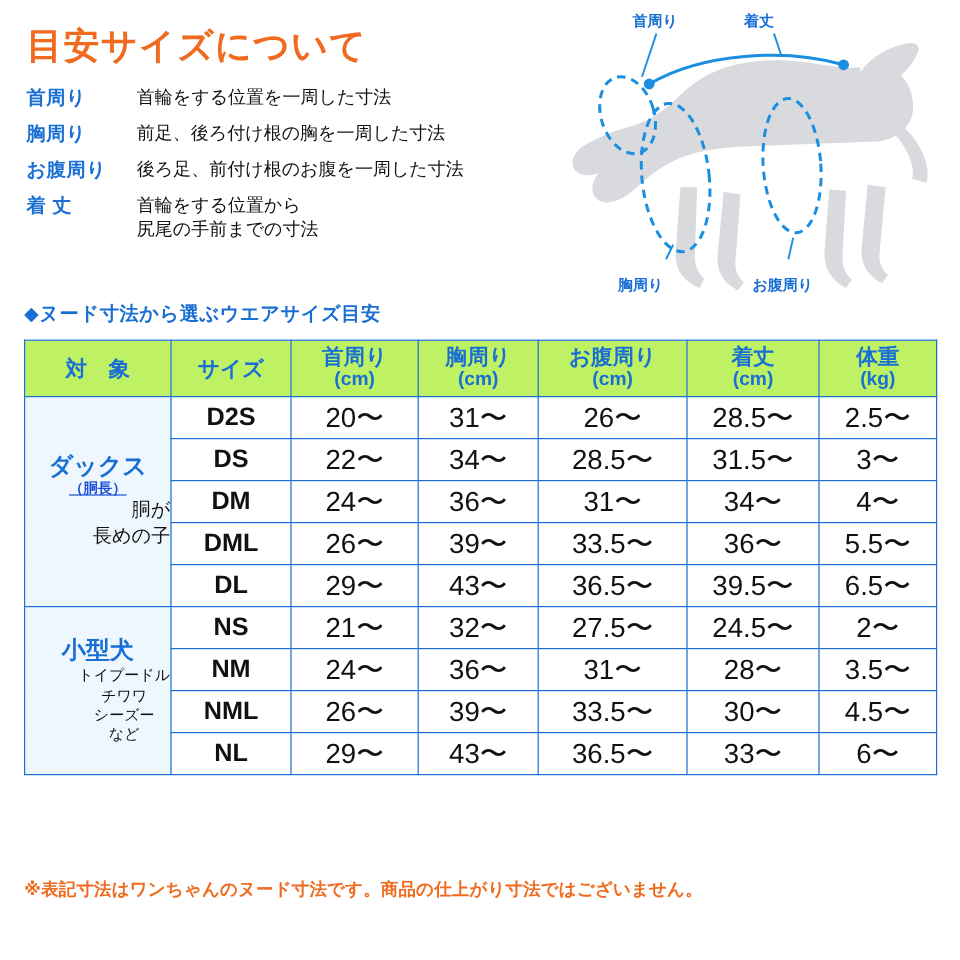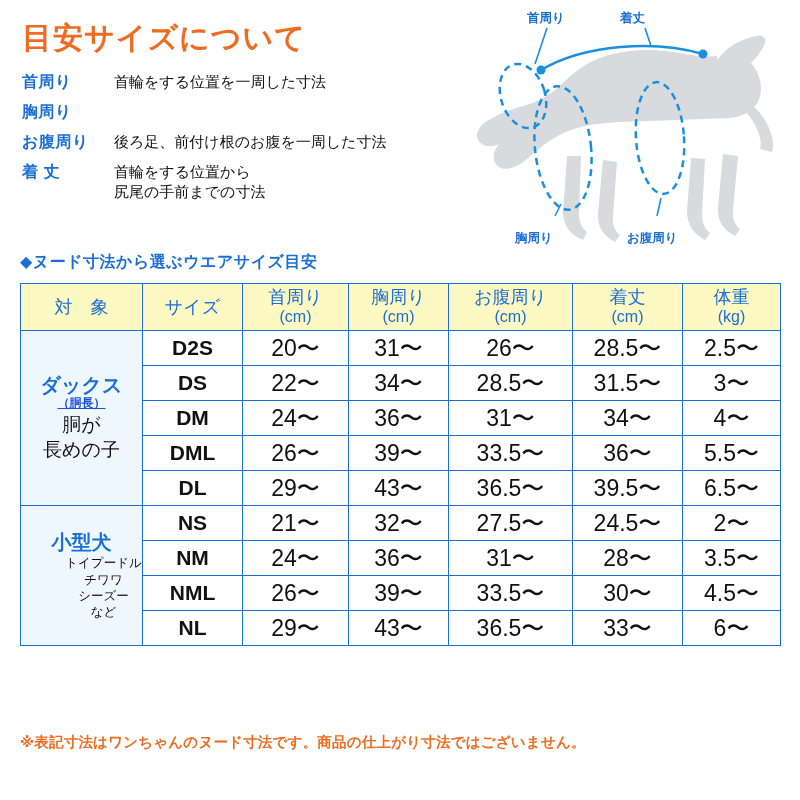--- a/index.html
+++ b/index.html
@@ -52,23 +52,23 @@
   table{border-collapse:collapse;width:760px;table-layout:fixed;}
   th,td{
     border:1px solid #1a6fd4;
     text-align:center;
     font-size:19px;
     padding:0;
     height:34px;
     color:#111;
   }
   thead th{
-    background:#fef9c3;
+    background:#bef264;
     color:#1a6fd4;
-    font-weight:normal;
+    font-weight:bold;
     font-size:18px;
     height:46px;
     line-height:1.15;
   }
   thead th .u{display:block;font-size:16px;}
   col.c0{width:122px;}
   col.c1{width:100px;}
   col.c2{width:106px;}
   col.c3{width:100px;}
   col.c4{width:124px;}
@@ -77,21 +77,21 @@
 
   td.size{font-weight:bold;font-size:21px;}
   td.val{font-size:23px;}
   td.groupcell{
     background:#eef7fd;
     vertical-align:middle;
     padding:2px 0;
   }
   .grp-title{color:#1a6fd4;font-weight:bold;font-size:20px;line-height:1.15;}
   .grp-sub{color:#1d4ed8;font-weight:bold;font-size:12px;line-height:1.15;text-decoration:underline;}
-  .grp-note{color:#111;font-size:19px;line-height:1.25;margin-top:2px;}
+  .grp-note{color:#111;font-size:16px;line-height:1.25;margin-top:2px;text-align:right;}
   .grp-note2{color:#111;font-size:12.5px;line-height:1.3;margin-top:1px;margin-left:44px;}
 
   
   .notes{position:absolute;left:20px;top:731px;width:770px;}
   .note{
     color:#ef6b1f;font-size:14.5px;font-weight:bold;line-height:1.55;
     letter-spacing:0.2px;
   }
 </style>
 </head>
@@ -101,20 +101,21 @@
 
   <div class="title">目安サイズについて</div>
 
   <div class="legend">
     <div class="legend-row">
       <div class="legend-term">首周り</div>
       <div class="legend-def">首輪をする位置を一周した寸法</div>
     </div>
     <div class="legend-row">
       <div class="legend-term">胸周り</div>
+      <div class="legend-def">前足、後ろ付け根の胸を一周した寸法</div>
     </div>
     <div class="legend-row">
       <div class="legend-term">お腹周り</div>
       <div class="legend-def">後ろ足、前付け根のお腹を一周した寸法</div>
     </div>
     <div class="legend-row">
       <div class="legend-term">着 丈</div>
       <div class="legend-def">
         <span>首輪をする位置から</span>
         <span class="l2">尻尾の手前までの寸法</span>

